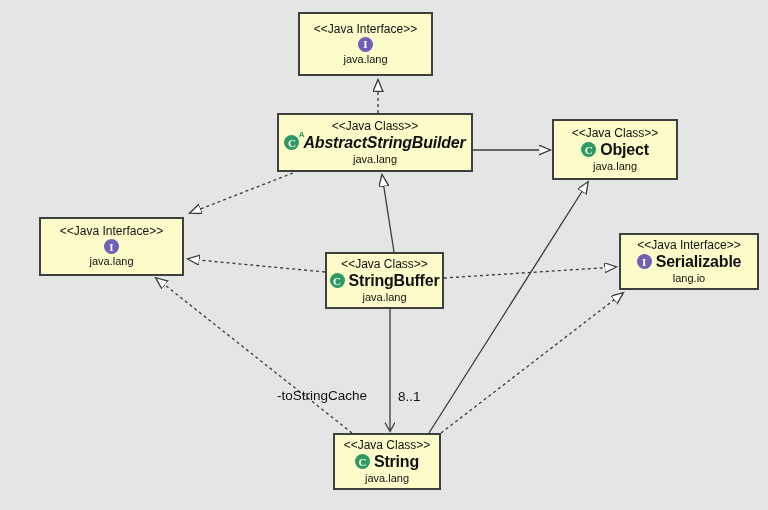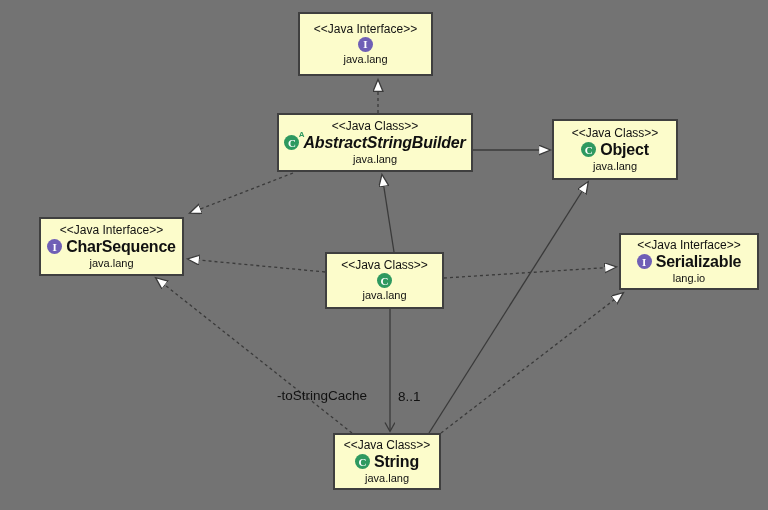--- a/index.html
+++ b/index.html
@@ -1,19 +1,19 @@
 <!DOCTYPE html>
 <html><head>
 <meta charset="utf-8">
 <style>
   html,body{margin:0;padding:0;background:#ffffff;}
   .canvas{
     position:relative;
     width:768px;height:510px;
-    background:#737373;
+    background:#e5e5e5;
     font-family:"Liberation Sans", sans-serif;
     overflow:hidden;
   }
   svg.wires{position:absolute;left:0;top:0;width:768px;height:510px;}
   .uml-node{
     position:absolute;
     background:#fcfccb;
     border:2px solid #3f3f3f;
     box-sizing:border-box;
     display:flex;flex-direction:column;
@@ -106,31 +106,31 @@
     </div>
     <div class="pkg">java.lang</div>
   </div>
 
   <div class="uml-node" style="left:39px;top:217px;width:145px;height:59px;">
     <div class="stereotype">&lt;&lt;Java Interface&gt;&gt;</div>
     <div class="name-row">
       <span class="icon-wrap">
           <span class="badge badge-interface">I</span>
         </span>
-      <span class="uml-name">CharSequence</span>
     </div>
     <div class="pkg">java.lang</div>
   </div>
 
   <div class="uml-node" style="left:325px;top:252px;width:119px;height:57px;">
     <div class="stereotype">&lt;&lt;Java Class&gt;&gt;</div>
     <div class="name-row">
       <span class="icon-wrap">
           <span class="badge badge-class">C</span>
         </span>
+      <span class="uml-name">StringBuffer</span>
     </div>
     <div class="pkg">java.lang</div>
   </div>
 
   <div class="uml-node" style="left:619px;top:233px;width:140px;height:57px;">
     <div class="stereotype">&lt;&lt;Java Interface&gt;&gt;</div>
     <div class="name-row">
       <span class="icon-wrap">
           <span class="badge badge-interface">I</span>
         </span>

